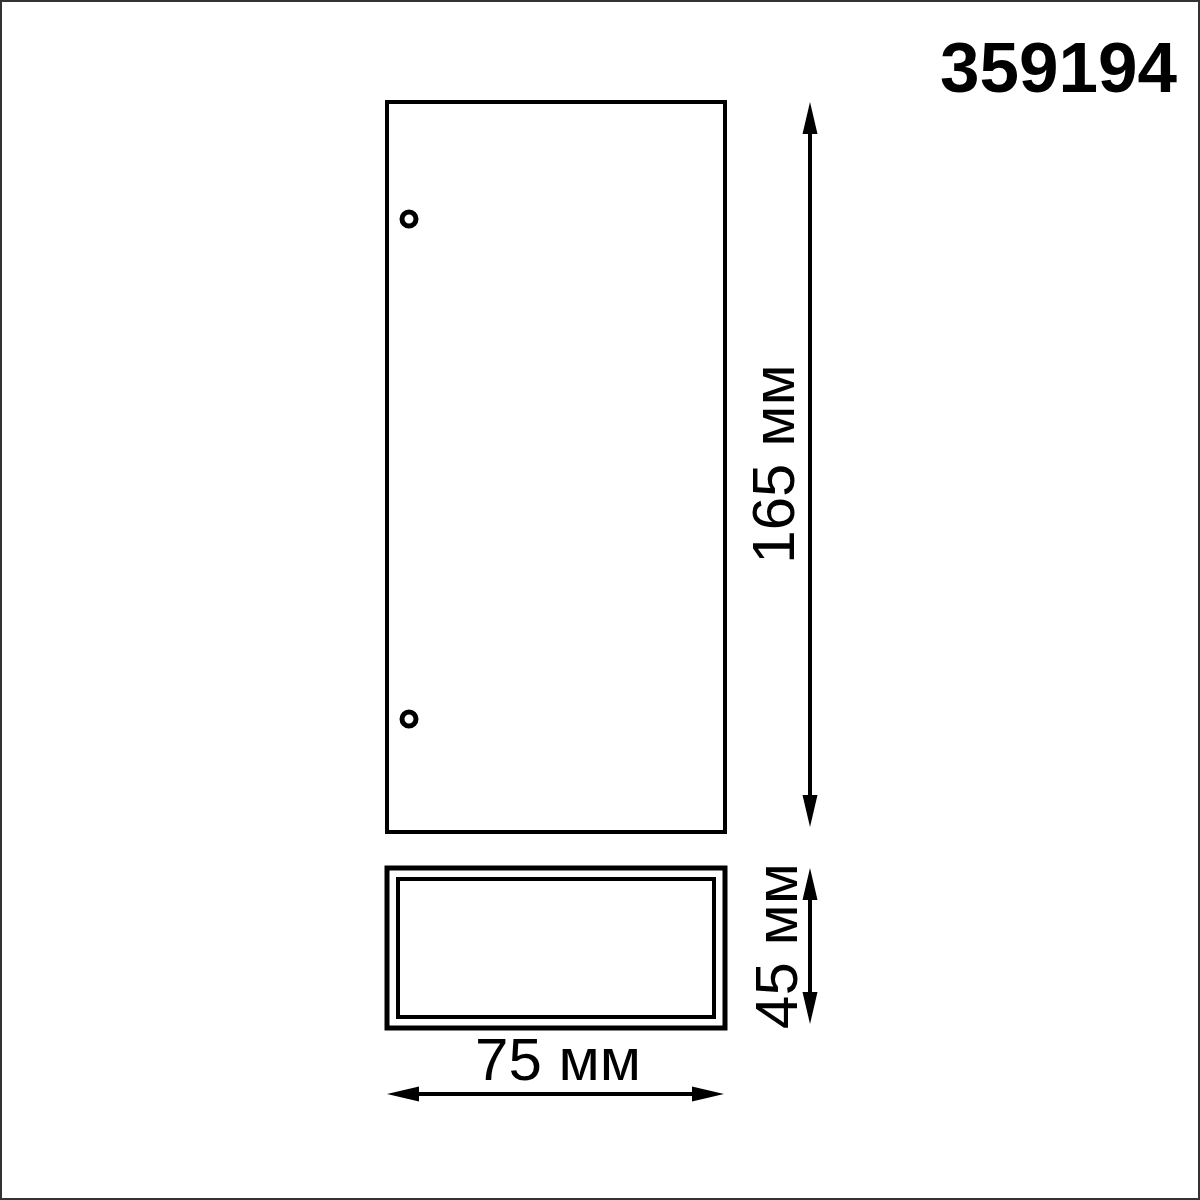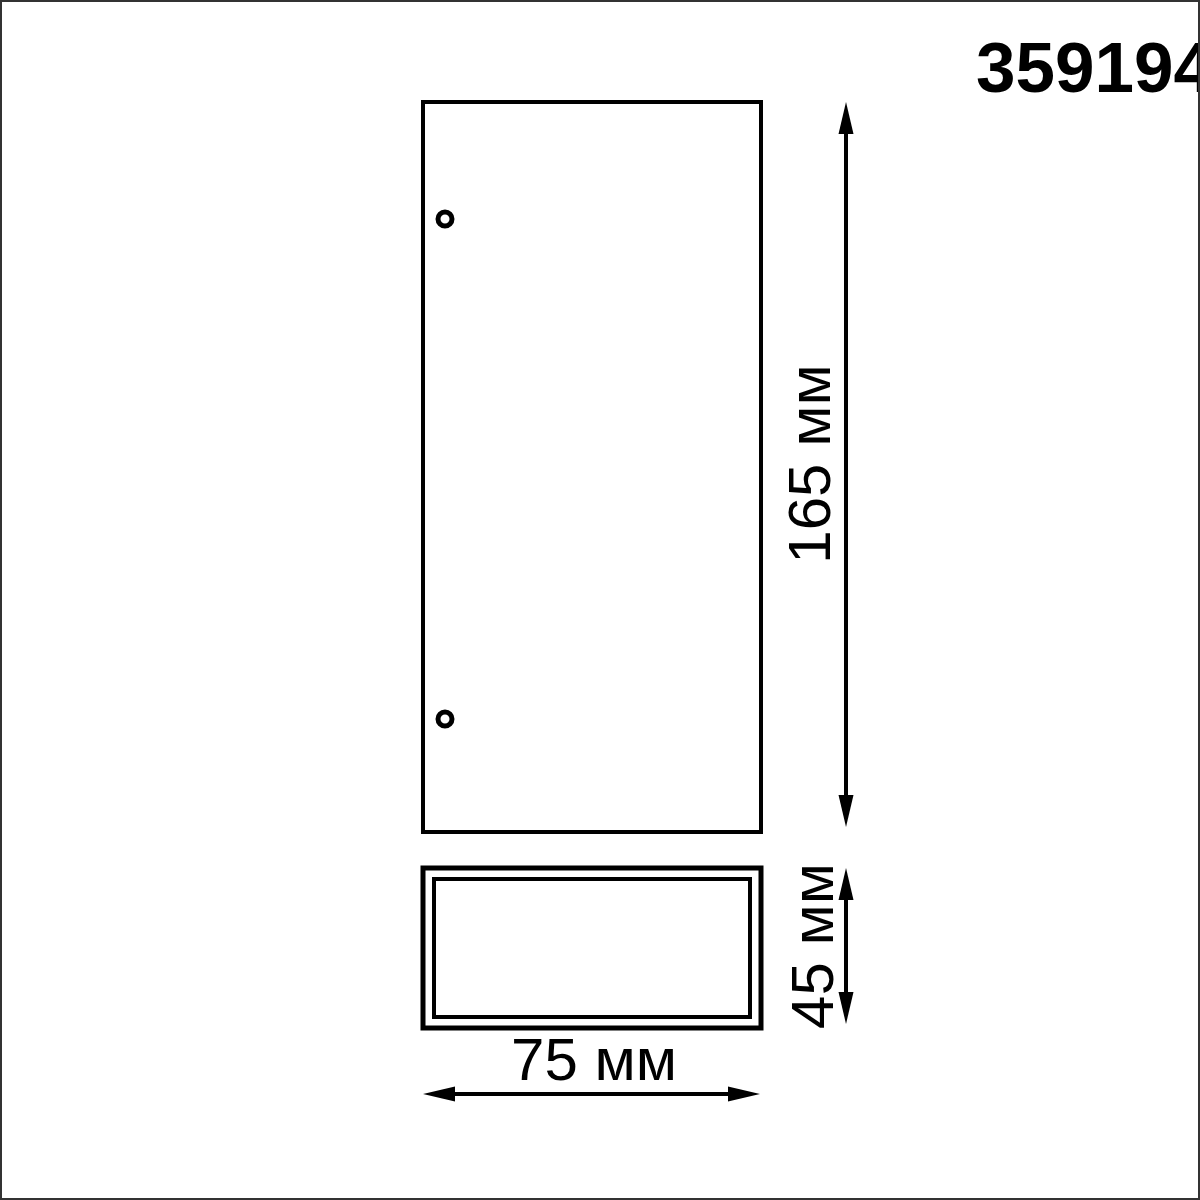--- a/index.html
+++ b/index.html
@@ -9,21 +9,20 @@
     font-family: "Liberation Sans", sans-serif;
   }
   .canvas {
     position: relative;
     width: 1200px;
     height: 1200px;
     box-sizing: border-box;
     border: 2px solid #333333;
     background: #ffffff;
     overflow: hidden;
-    padding-left: 36px;
   }
   svg { display: block; }
   .outline {
     fill: #ffffff;
     stroke: #000000;
   }
   .dim-line {
     stroke: #000000;
     fill: none;
   }

